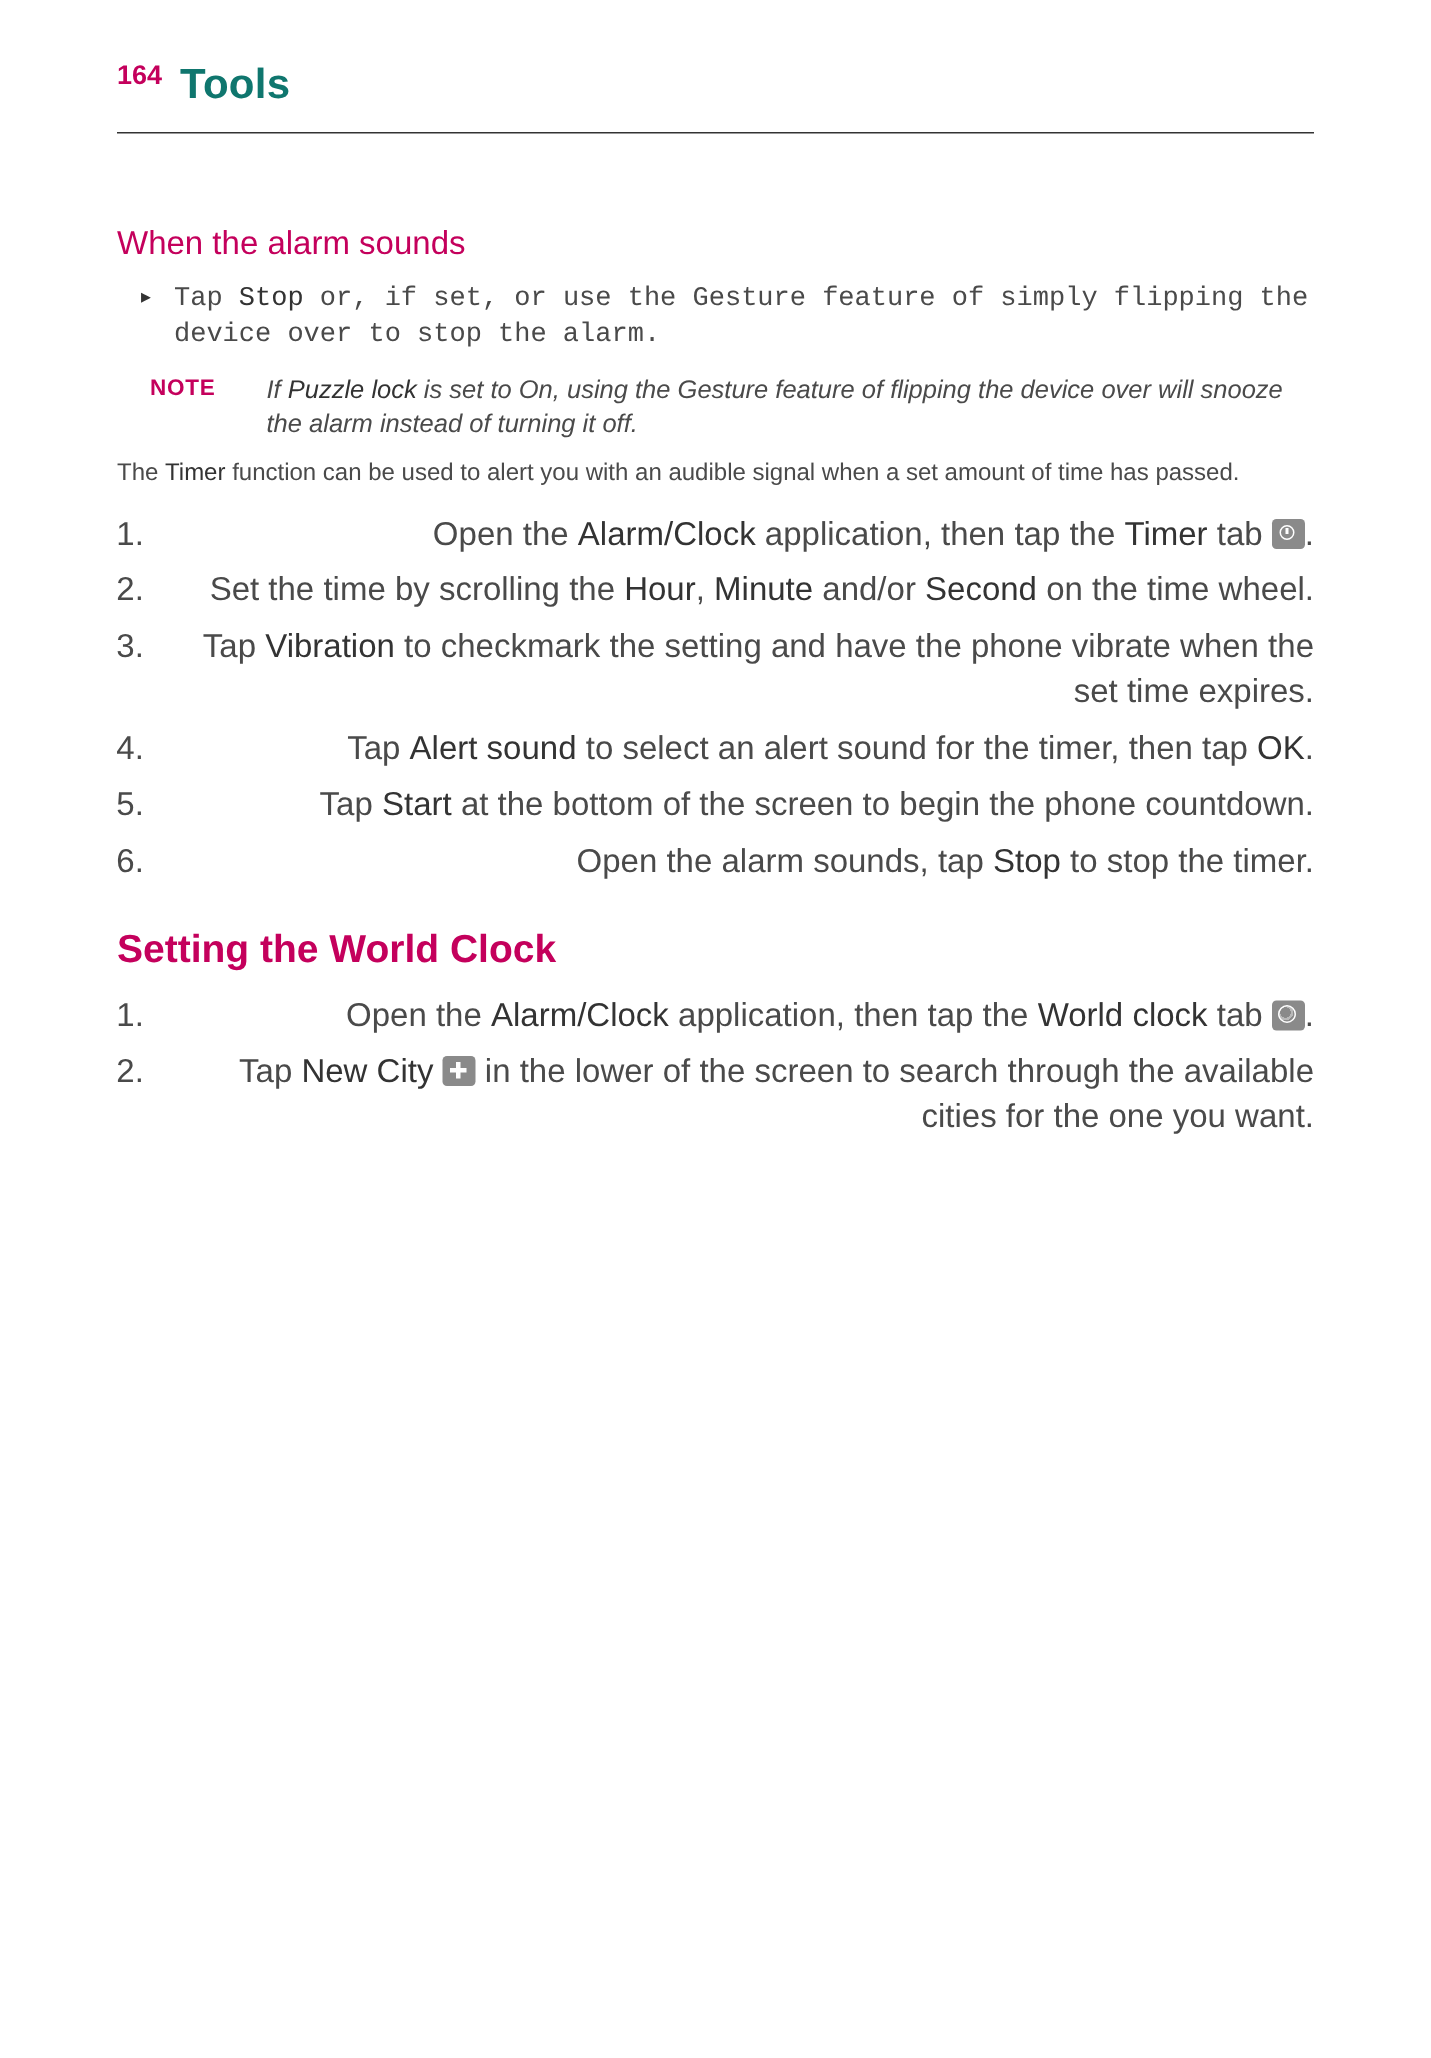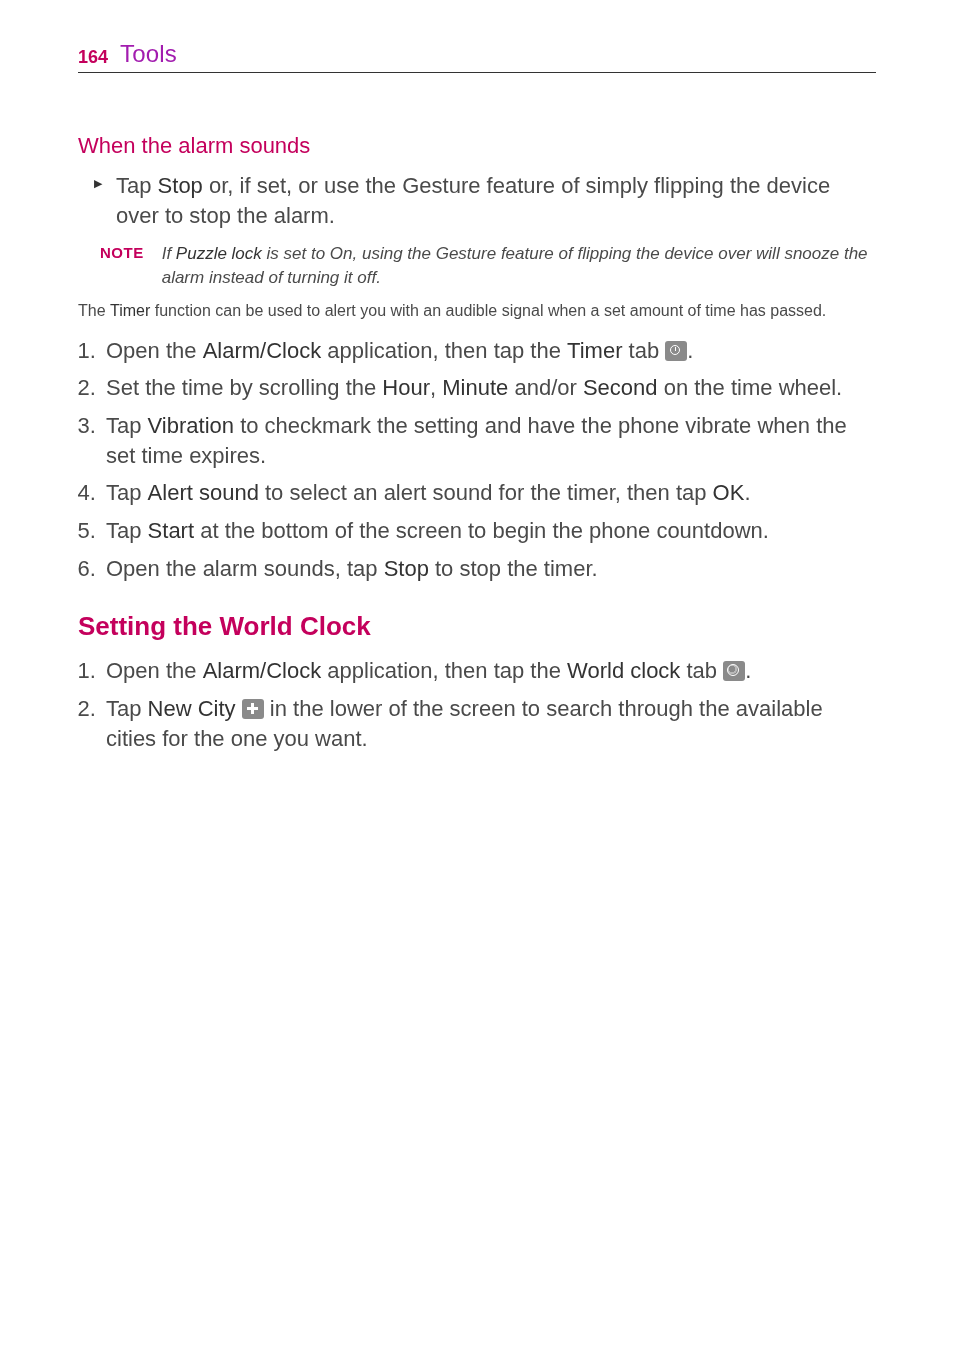--- a/index.html
+++ b/index.html
@@ -9,35 +9,35 @@
     background: #fff;
     color: #4a4a4a;
     width: 954px;
   }
   .page {
     padding: 40px 78px 60px 78px;
     box-sizing: border-box;
   }
   .header-row {
     display: flex;
-    align-items: flex-end;
+    align-items: flex-start;
     border-bottom: 1.5px solid #333;
-    padding-bottom: 4px;
+    padding-bottom: 16px;
     margin-bottom: 60px;
   }
   .page-number {
     color: #c4005c;
     font-weight: 600;
     font-size: 18px;
     margin-right: 12px;
   }
   .chapter-title {
-    color: #a21caf;
-    font-size: 24px;
-    font-weight: 400;
+    color: #0f766e;
+    font-size: 28px;
+    font-weight: 700;
     letter-spacing: 0.2px;
   }
   .subheading {
     color: #c4005c;
     font-size: 22px;
     font-weight: 400;
     margin: 12px 0 12px 0;
   }
   .section-heading {
     color: #c4005c;
@@ -52,38 +52,39 @@
     margin: 0 0 14px 0;
     font-weight: 300;
   }
   .bullets {
     margin: 0 0 8px 0;
     padding: 0 0 0 38px;
     list-style: none;
   }
   .bullets li {
     position: relative;
-    font-size: 22px;
+    font-size: 18px;
     color: #4a4a4a;
     line-height: 1.35;
     margin-bottom: 12px;
     font-weight: 300;
+    font-family: Liberation Mono, monospace;
   }
   .bullets li::before {
     content: "▶";
     position: absolute;
     left: -22px;
     top: 5px;
     font-size: 11px;
     color: #333;
   }
   .note-row {
     display: flex;
     margin: 0 0 10px 22px;
-    gap: 18px;
+    gap: 34px;
   }
   .note-label {
     color: #c4005c;
     font-weight: 600;
     font-size: 15px;
     flex: 0 0 auto;
     padding-top: 2px;
     letter-spacing: 0.5px;
   }
   .note-text {
@@ -92,20 +93,21 @@
     line-height: 1.4;
     font-weight: 300;
     font-style: italic;
   }
   ol.steps {
     margin: 0 0 14px 0;
     padding: 0 0 0 24px;
     font-size: 22px;
     color: #4a4a4a;
     font-weight: 300;
+    text-align: right;
   }
   ol.steps li {
     line-height: 1.35;
     margin-bottom: 8px;
     padding-left: 4px;
   }
   .semi { font-weight: 400; color: #333; }
   .inline-icon {
     display: inline-block;
     width: 22px;

